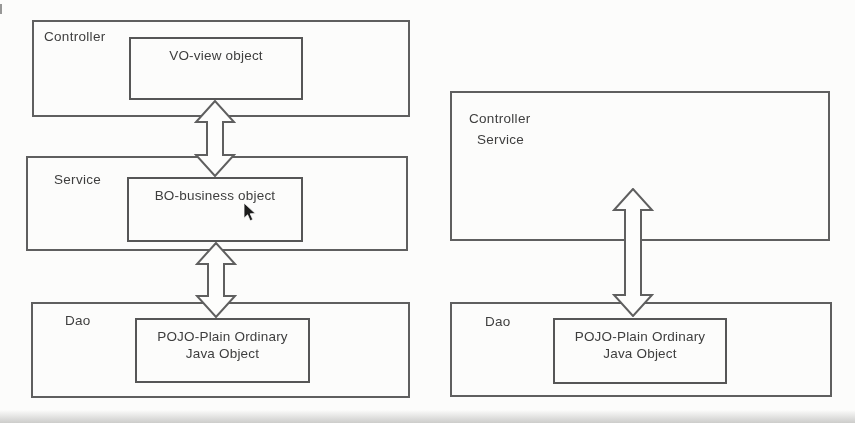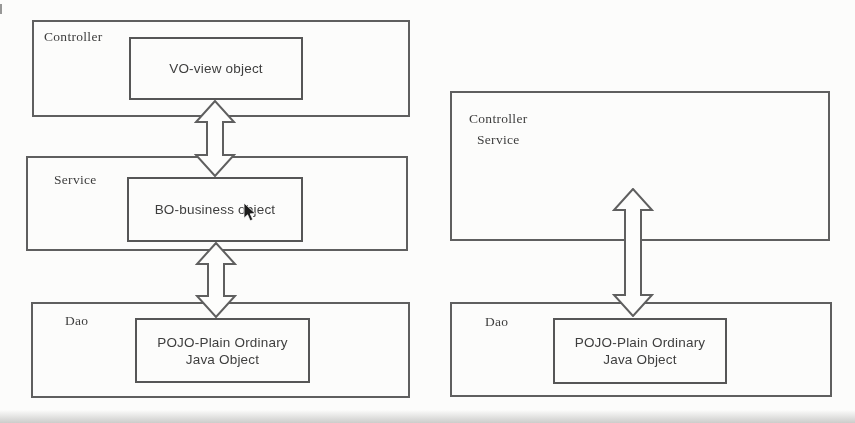--- a/index.html
+++ b/index.html
@@ -9,26 +9,26 @@
     --arrow-fill:#fdfdfc;
   }
   html,body{margin:0;padding:0;}
   body{background:#ffffff;font-family:"Liberation Sans", sans-serif;}
   .canvas{
     position:relative;width:855px;height:423px;overflow:hidden;
     background:var(--bg);
   }
   .outer-box{
     position:absolute;border:2px solid var(--line);
-    background:transparent;box-sizing:border-box;font-family:Liberation Serif, serif;
+    background:transparent;box-sizing:border-box;
   }
   .inner-box{
     position:absolute;border:2px solid #565656;
     box-sizing:border-box;background:var(--bg);
-    display:flex;align-items:center;justify-content:center;
+    display:flex;justify-content:center;
     text-align:center;font-size:13.5px;line-height:17px;color:var(--text);
     letter-spacing:.2px;padding:8px 6px;
   }
   .layer-label{
     position:absolute;font-size:13.5px;color:var(--text);letter-spacing:.3px;
     white-space:nowrap;
   }
   .arrow{position:absolute;}
   .arrow svg{display:block;}
   .cursor{position:absolute;}

